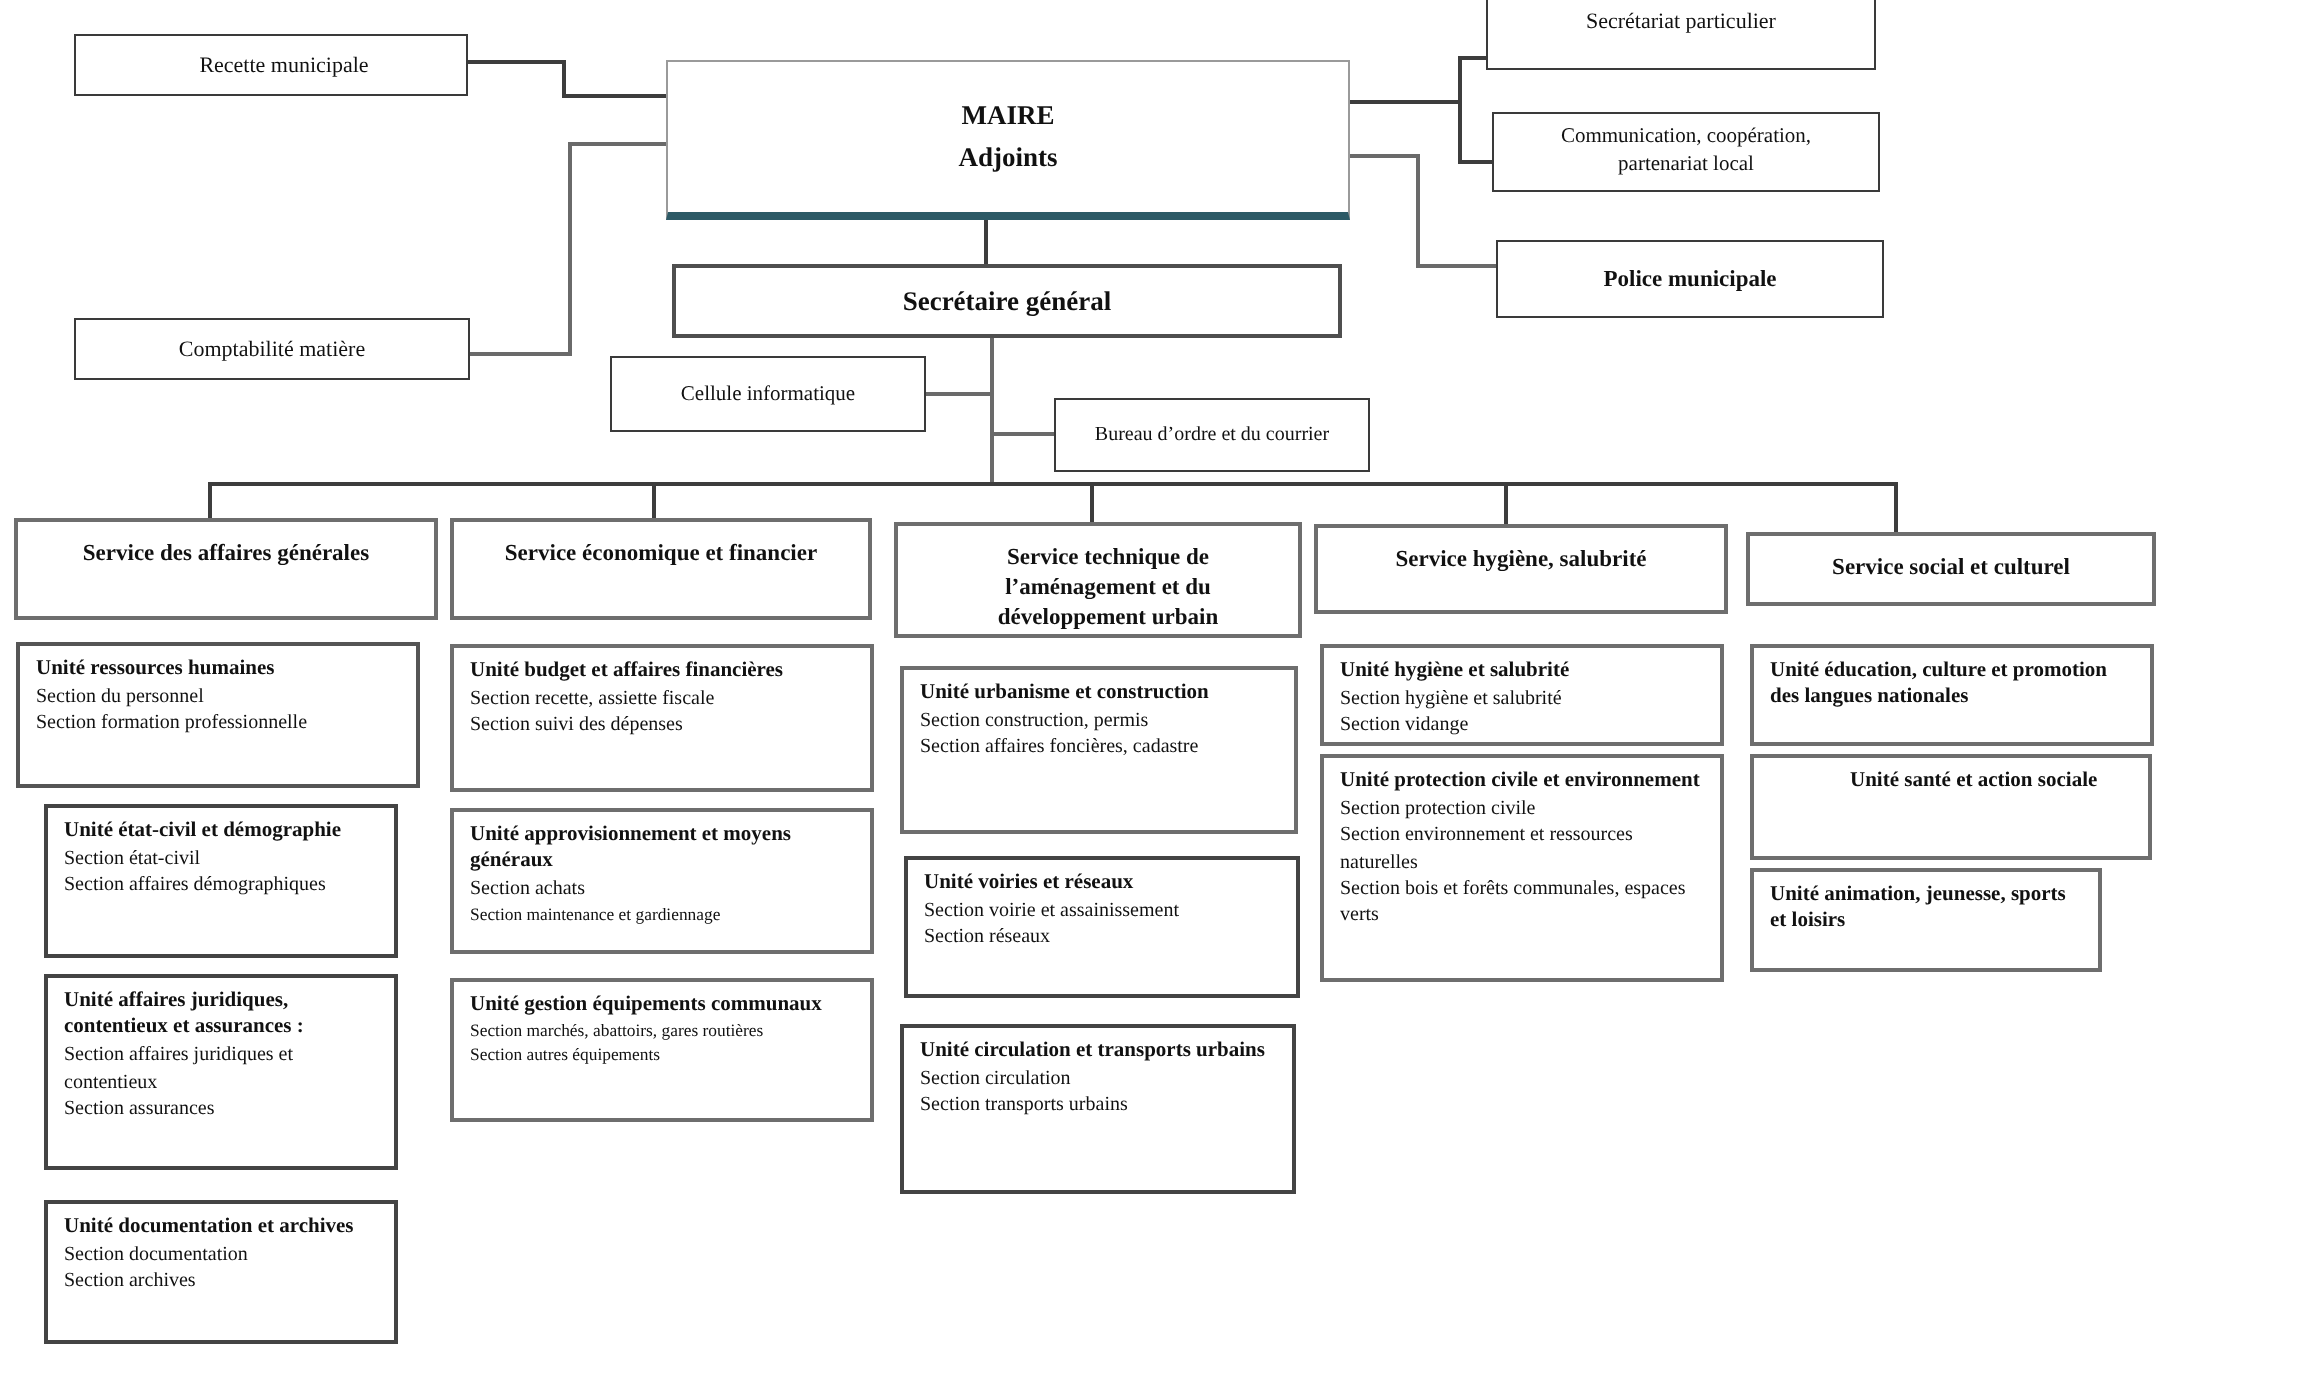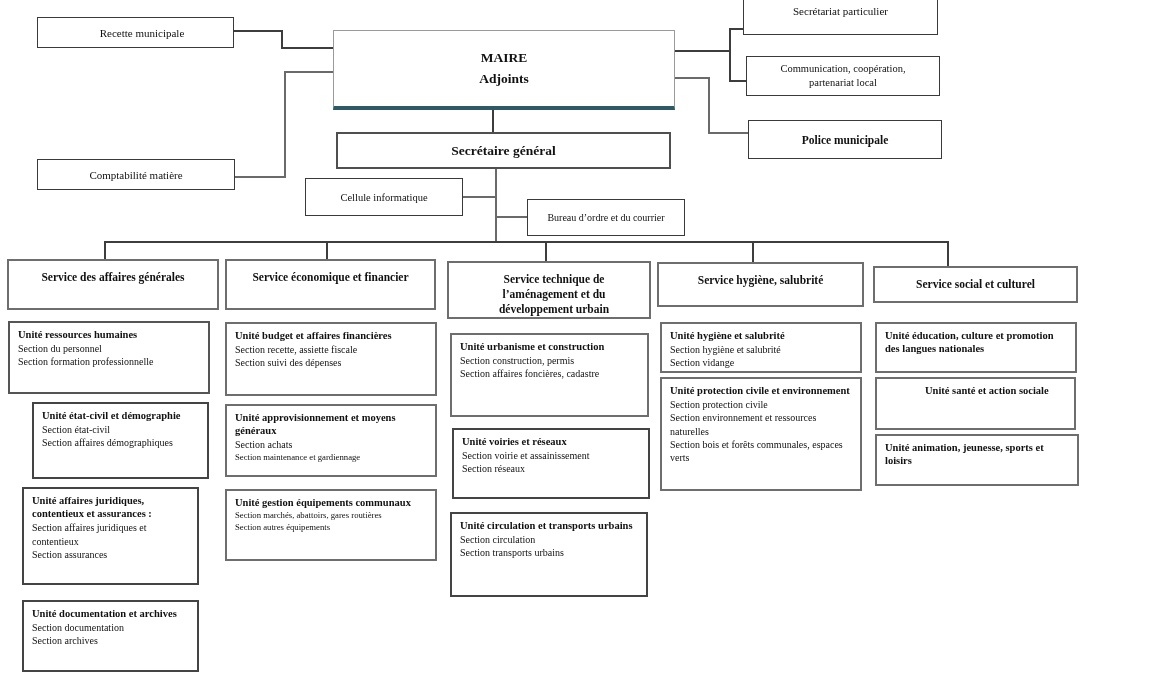--- a/index.html
+++ b/index.html
@@ -106,21 +106,21 @@
   </div>
   <div class="box svc topcenter" style="left:873px;top:266px;width:205px;height:37px;">
     <span>Service social et culturel</span>
   </div>
 
   <div class="box unit" style="left:8px;top:321px;width:202px;height:73px;border-color:#555;">
     <div class="title">Unité ressources humaines</div>
     <div class="sec">Section du personnel</div>
     <div class="sec">Section formation professionnelle</div>
   </div>
-  <div class="box unit" style="left:32px;top:402px;width:177px;height:77px;border-color:#444;">
+  <div class="box unit" style="left:22px;top:402px;width:177px;height:77px;border-color:#444;">
     <div class="title">Unité état-civil et démographie</div>
     <div class="sec">Section état-civil</div>
     <div class="sec">Section affaires démographiques</div>
   </div>
   <div class="box unit" style="left:22px;top:487px;width:177px;height:98px;border-color:#444;">
     <div class="title">Unité affaires juridiques, contentieux et assurances :</div>
     <div class="sec">Section affaires juridiques et contentieux</div>
     <div class="sec">Section assurances</div>
   </div>
   <div class="box unit" style="left:22px;top:600px;width:177px;height:72px;border-color:#444;">
@@ -172,17 +172,17 @@
     <div class="sec">Section environnement et ressources naturelles</div>
     <div class="sec">Section bois et forêts communales, espaces verts</div>
   </div>
 
   <div class="box unit" style="left:875px;top:322px;width:202px;height:51px;">
     <div class="title">Unité éducation, culture et promotion des langues nationales</div>
   </div>
   <div class="box unit" style="left:875px;top:377px;width:201px;height:53px;padding-left:48px;">
     <div class="title">Unité santé et action sociale</div>
   </div>
-  <div class="box unit" style="left:875px;top:434px;width:204px;height:52px;">
+  <div class="box unit" style="left:875px;top:434px;width:176px;height:52px;">
     <div class="title">Unité animation, jeunesse, sports et loisirs</div>
   </div>
 
 </div>
 
 </body></html>

